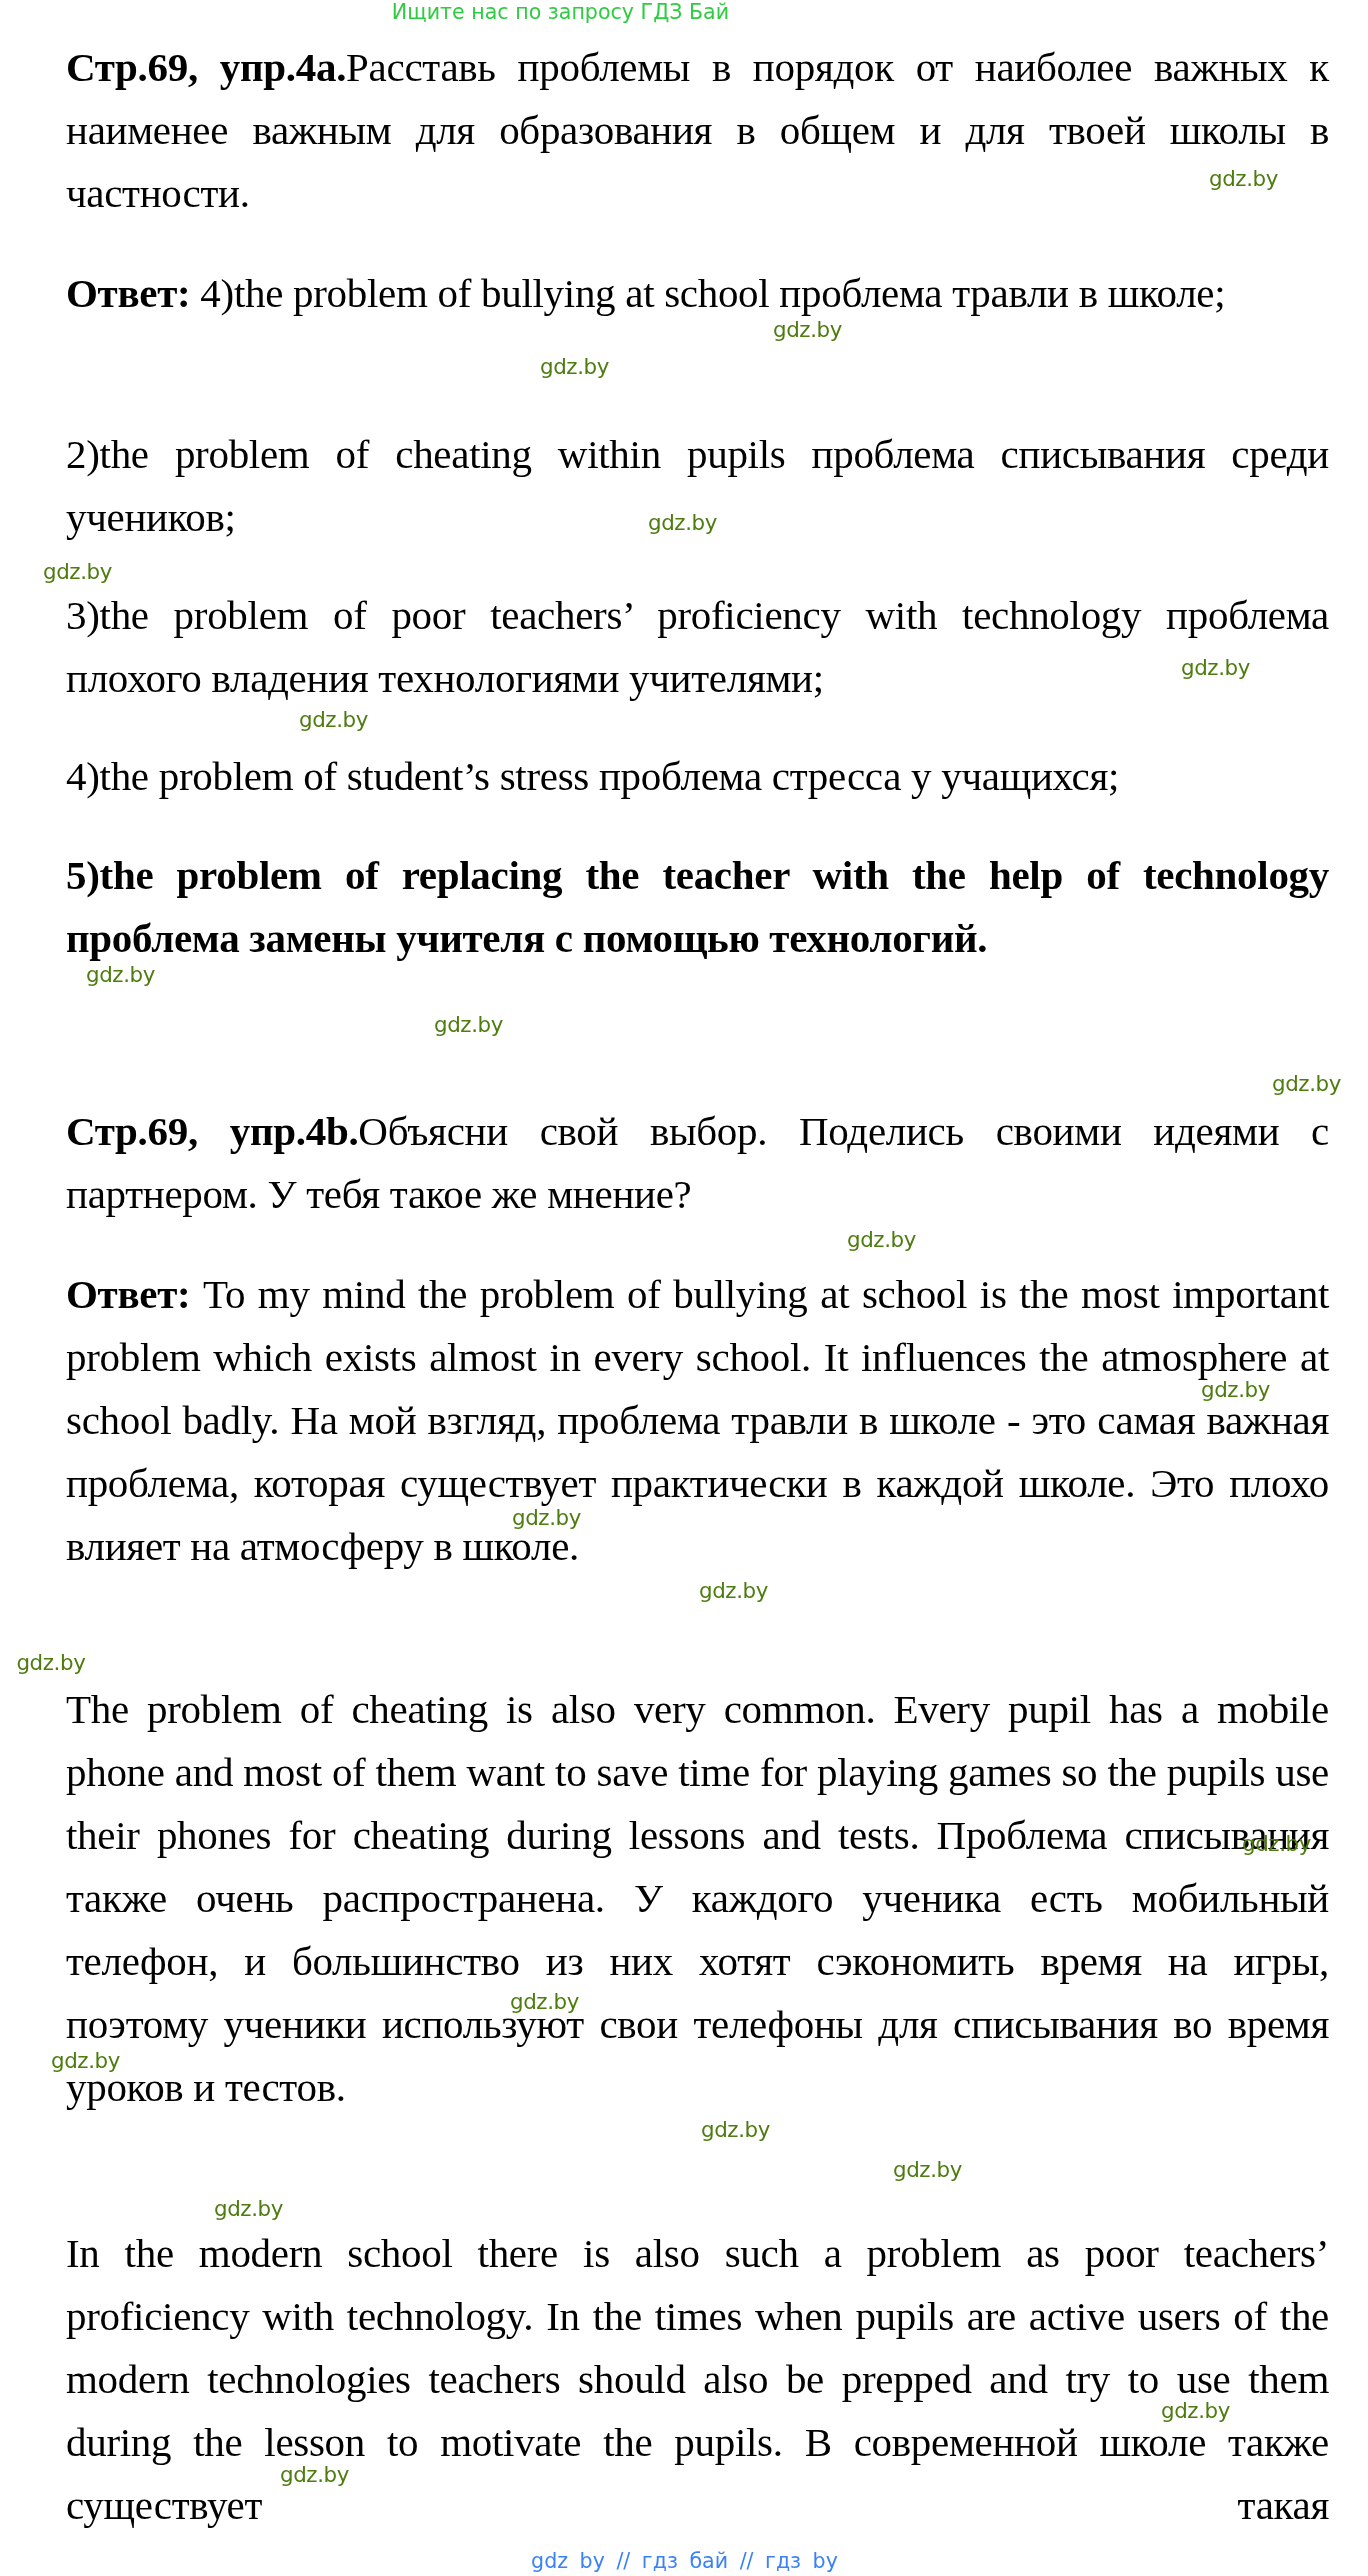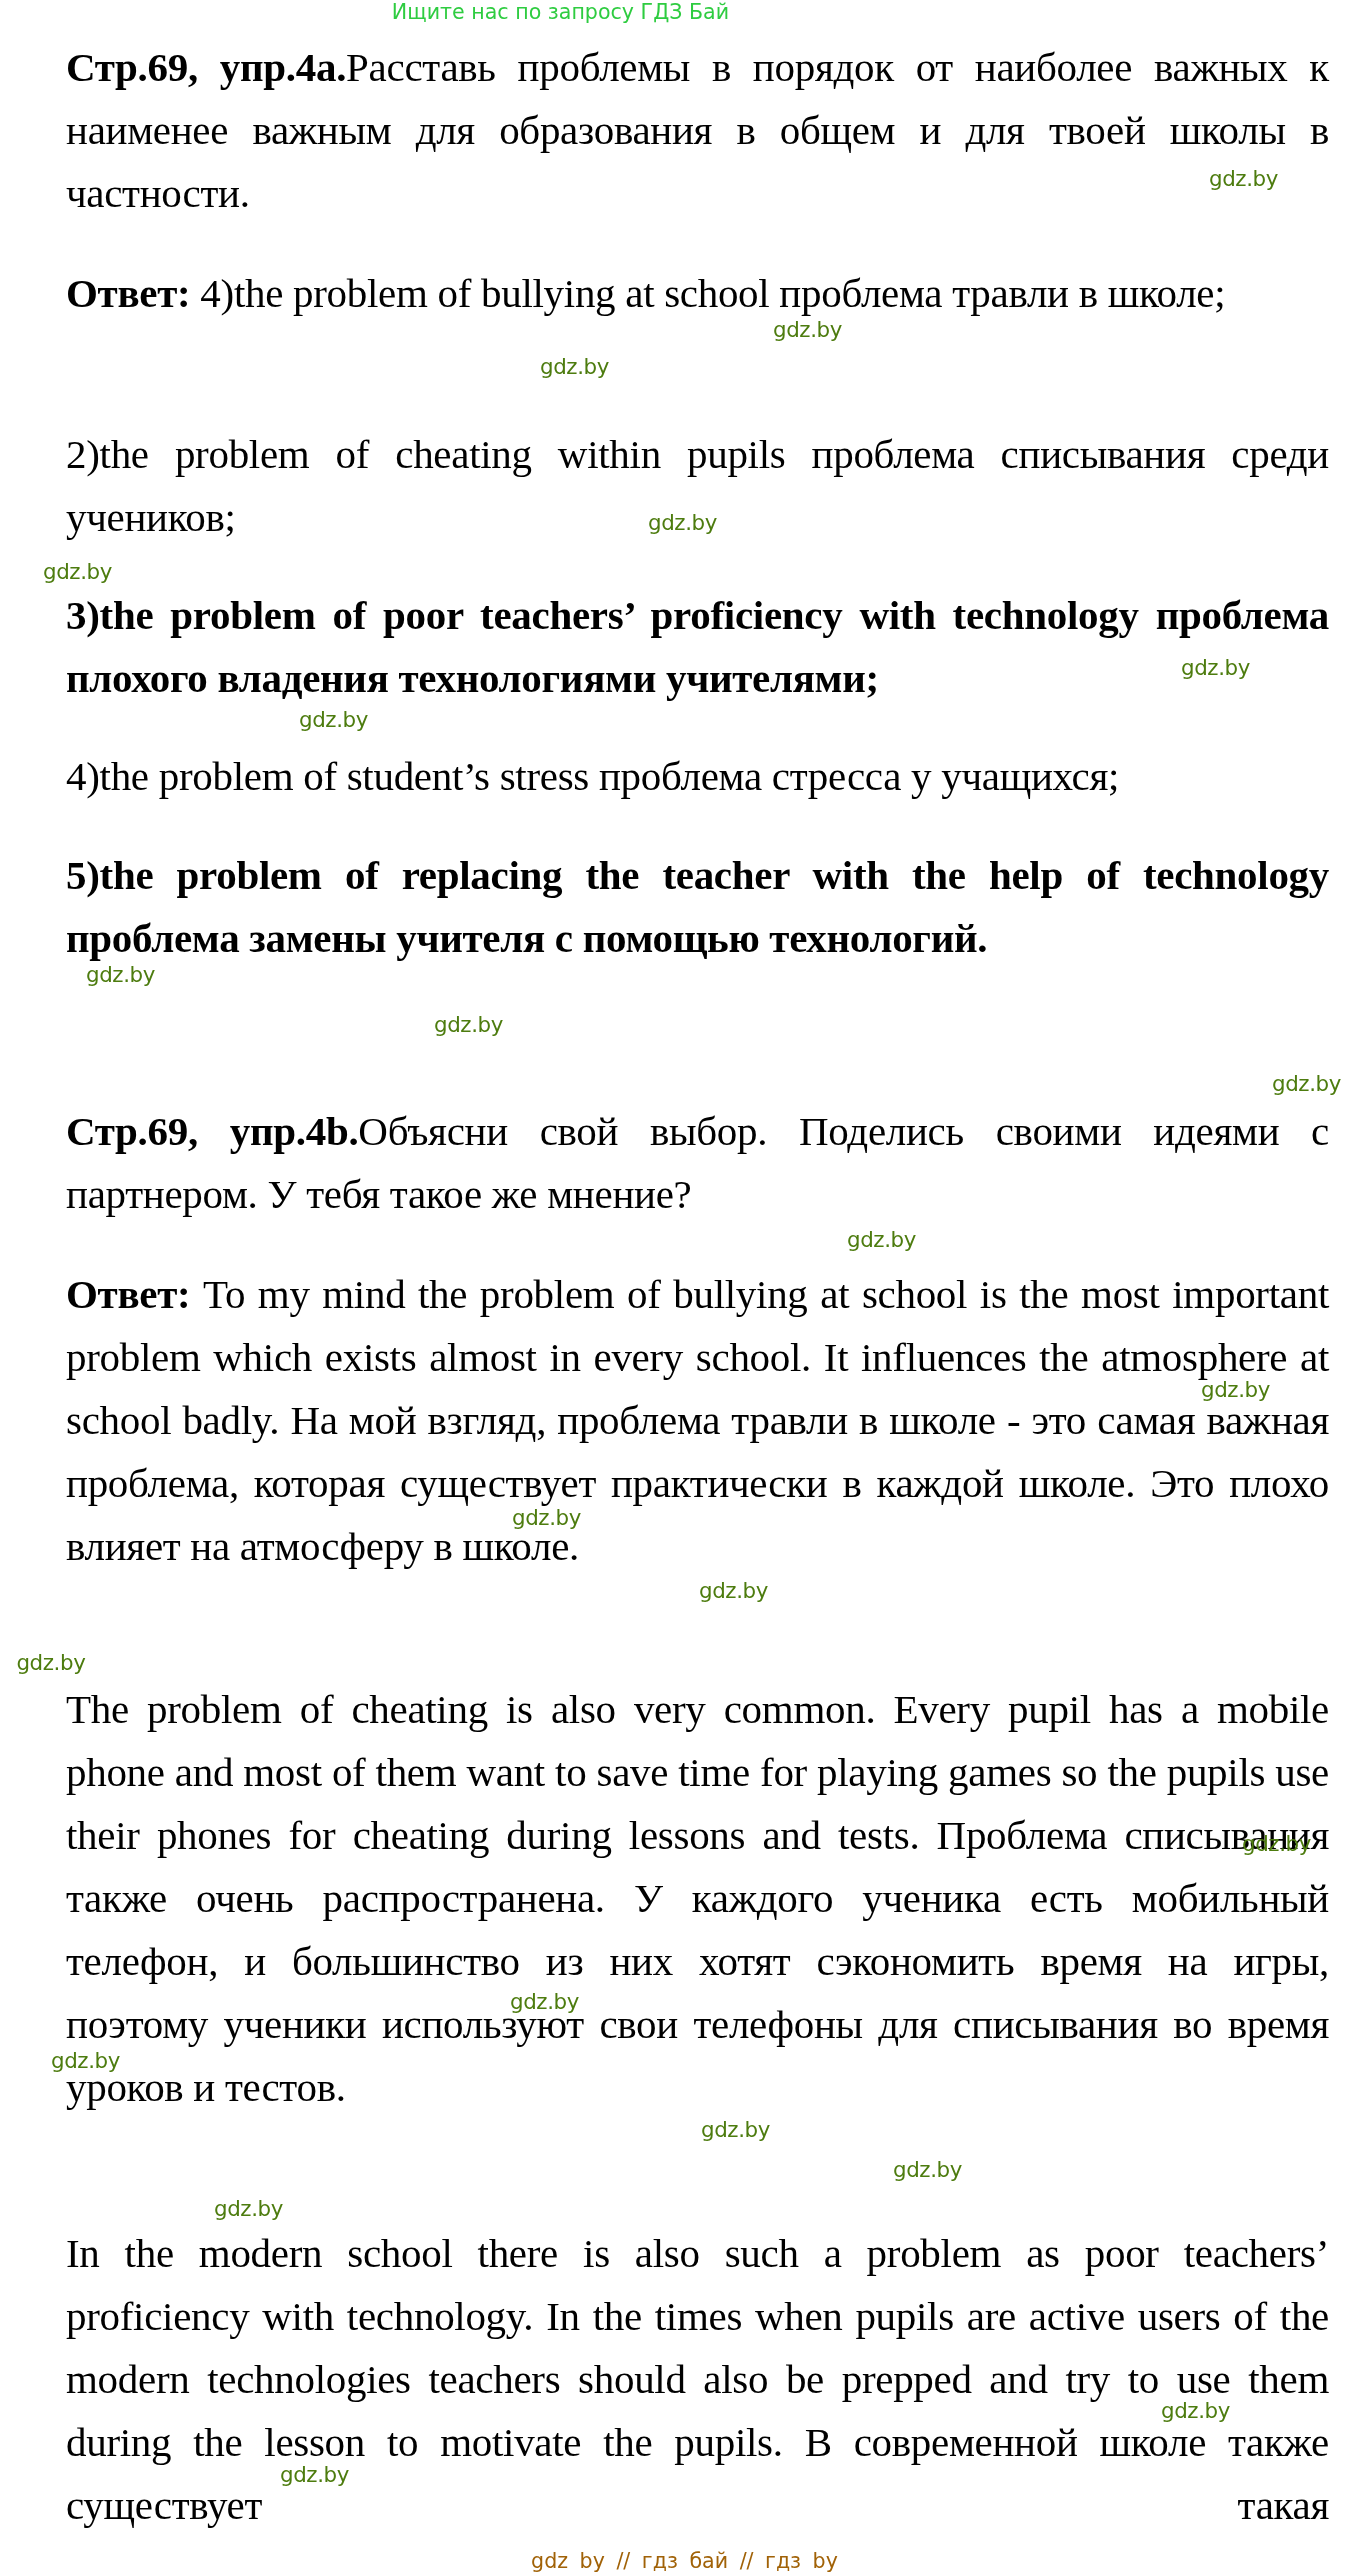--- a/index.html
+++ b/index.html
@@ -5,21 +5,21 @@
   html, body { margin: 0; padding: 0; background: #ffffff; }
   body { width: 1369px; height: 2576px; position: relative; overflow: hidden; }
   .top-banner {
     position: absolute; left: 0; top: 0; width: 1121px; height: 25px;
     text-align: center; font-family: "DejaVu Sans", sans-serif; font-size: 20.6px;
     line-height: 25px; color: #2ecc40;
   }
   .footer-banner {
     position: absolute; left: 0; top: 2546px; width: 1369px; height: 30px;
     text-align: center; font-family: "DejaVu Sans", sans-serif; font-size: 20.6px;
-    line-height: 30px; color: #a16207; word-spacing: 5px;
+    line-height: 30px; color: #3b82f6; word-spacing: 5px;
   }
   .para {
     position: absolute; left: 66px; width: 1263px;
     font-family: "Liberation Serif", serif; font-size: 41px; line-height: 63px;
     color: #000; text-align: justify; text-align-last: left;
     letter-spacing: -0.3px;
   }
   .para .lbl { font-weight: bold; }
   .wm {
     position: absolute; font-family: "DejaVu Sans", sans-serif; font-size: 21.4px;
@@ -32,21 +32,21 @@
 <div class="top-banner">Ищите нас по запросу ГДЗ Бай</div>
 
 <div class="para" style="top:36px;">
   <span class="lbl">Стр.69, упр.4а.</span><span>Расставь проблемы в порядок от наиболее важных к наименее важным для образования в общем и для твоей школы в частности.</span>
 </div>
 
 <div class="para" style="top:262px;">
   <span class="lbl">Ответ:</span><span> 4)the problem of bullying at school проблема травли в школе;</span>
 </div>
 <div class="para" style="top:423px;">2)the problem of cheating within pupils проблема списывания среди учеников;</div>
-<div class="para" style="top:584px;font-weight:bold;">3)the problem of poor teachers’ proficiency with technology проблема плохого владения технологиями учителями;</div>
+<div class="para" style="top:584px;">3)the problem of poor teachers’ proficiency with technology проблема плохого владения технологиями учителями;</div>
 <div class="para" style="top:745px;">4)the problem of student’s stress проблема стресса у учащихся;</div>
 <div class="para" style="top:844px;font-weight:bold;">5)the problem of replacing the teacher with the help of technology проблема замены учителя с помощью технологий.</div>
 
 <div class="para" style="top:1100px;">
   <span class="lbl">Стр.69, упр.4b.</span><span>Объясни свой выбор. Поделись своими идеями с партнером. У тебя такое же мнение?</span>
 </div>
 
 <div class="para" style="top:1263px;">
   <span class="lbl">Ответ:</span><span> To my mind the problem of bullying at school is the most important problem which exists almost in every school. It influences the atmosphere at school badly. На мой взгляд, проблема травли в школе - это самая важная проблема, которая существует практически в каждой школе. Это плохо влияет на атмосферу в школе.</span>
 </div>

